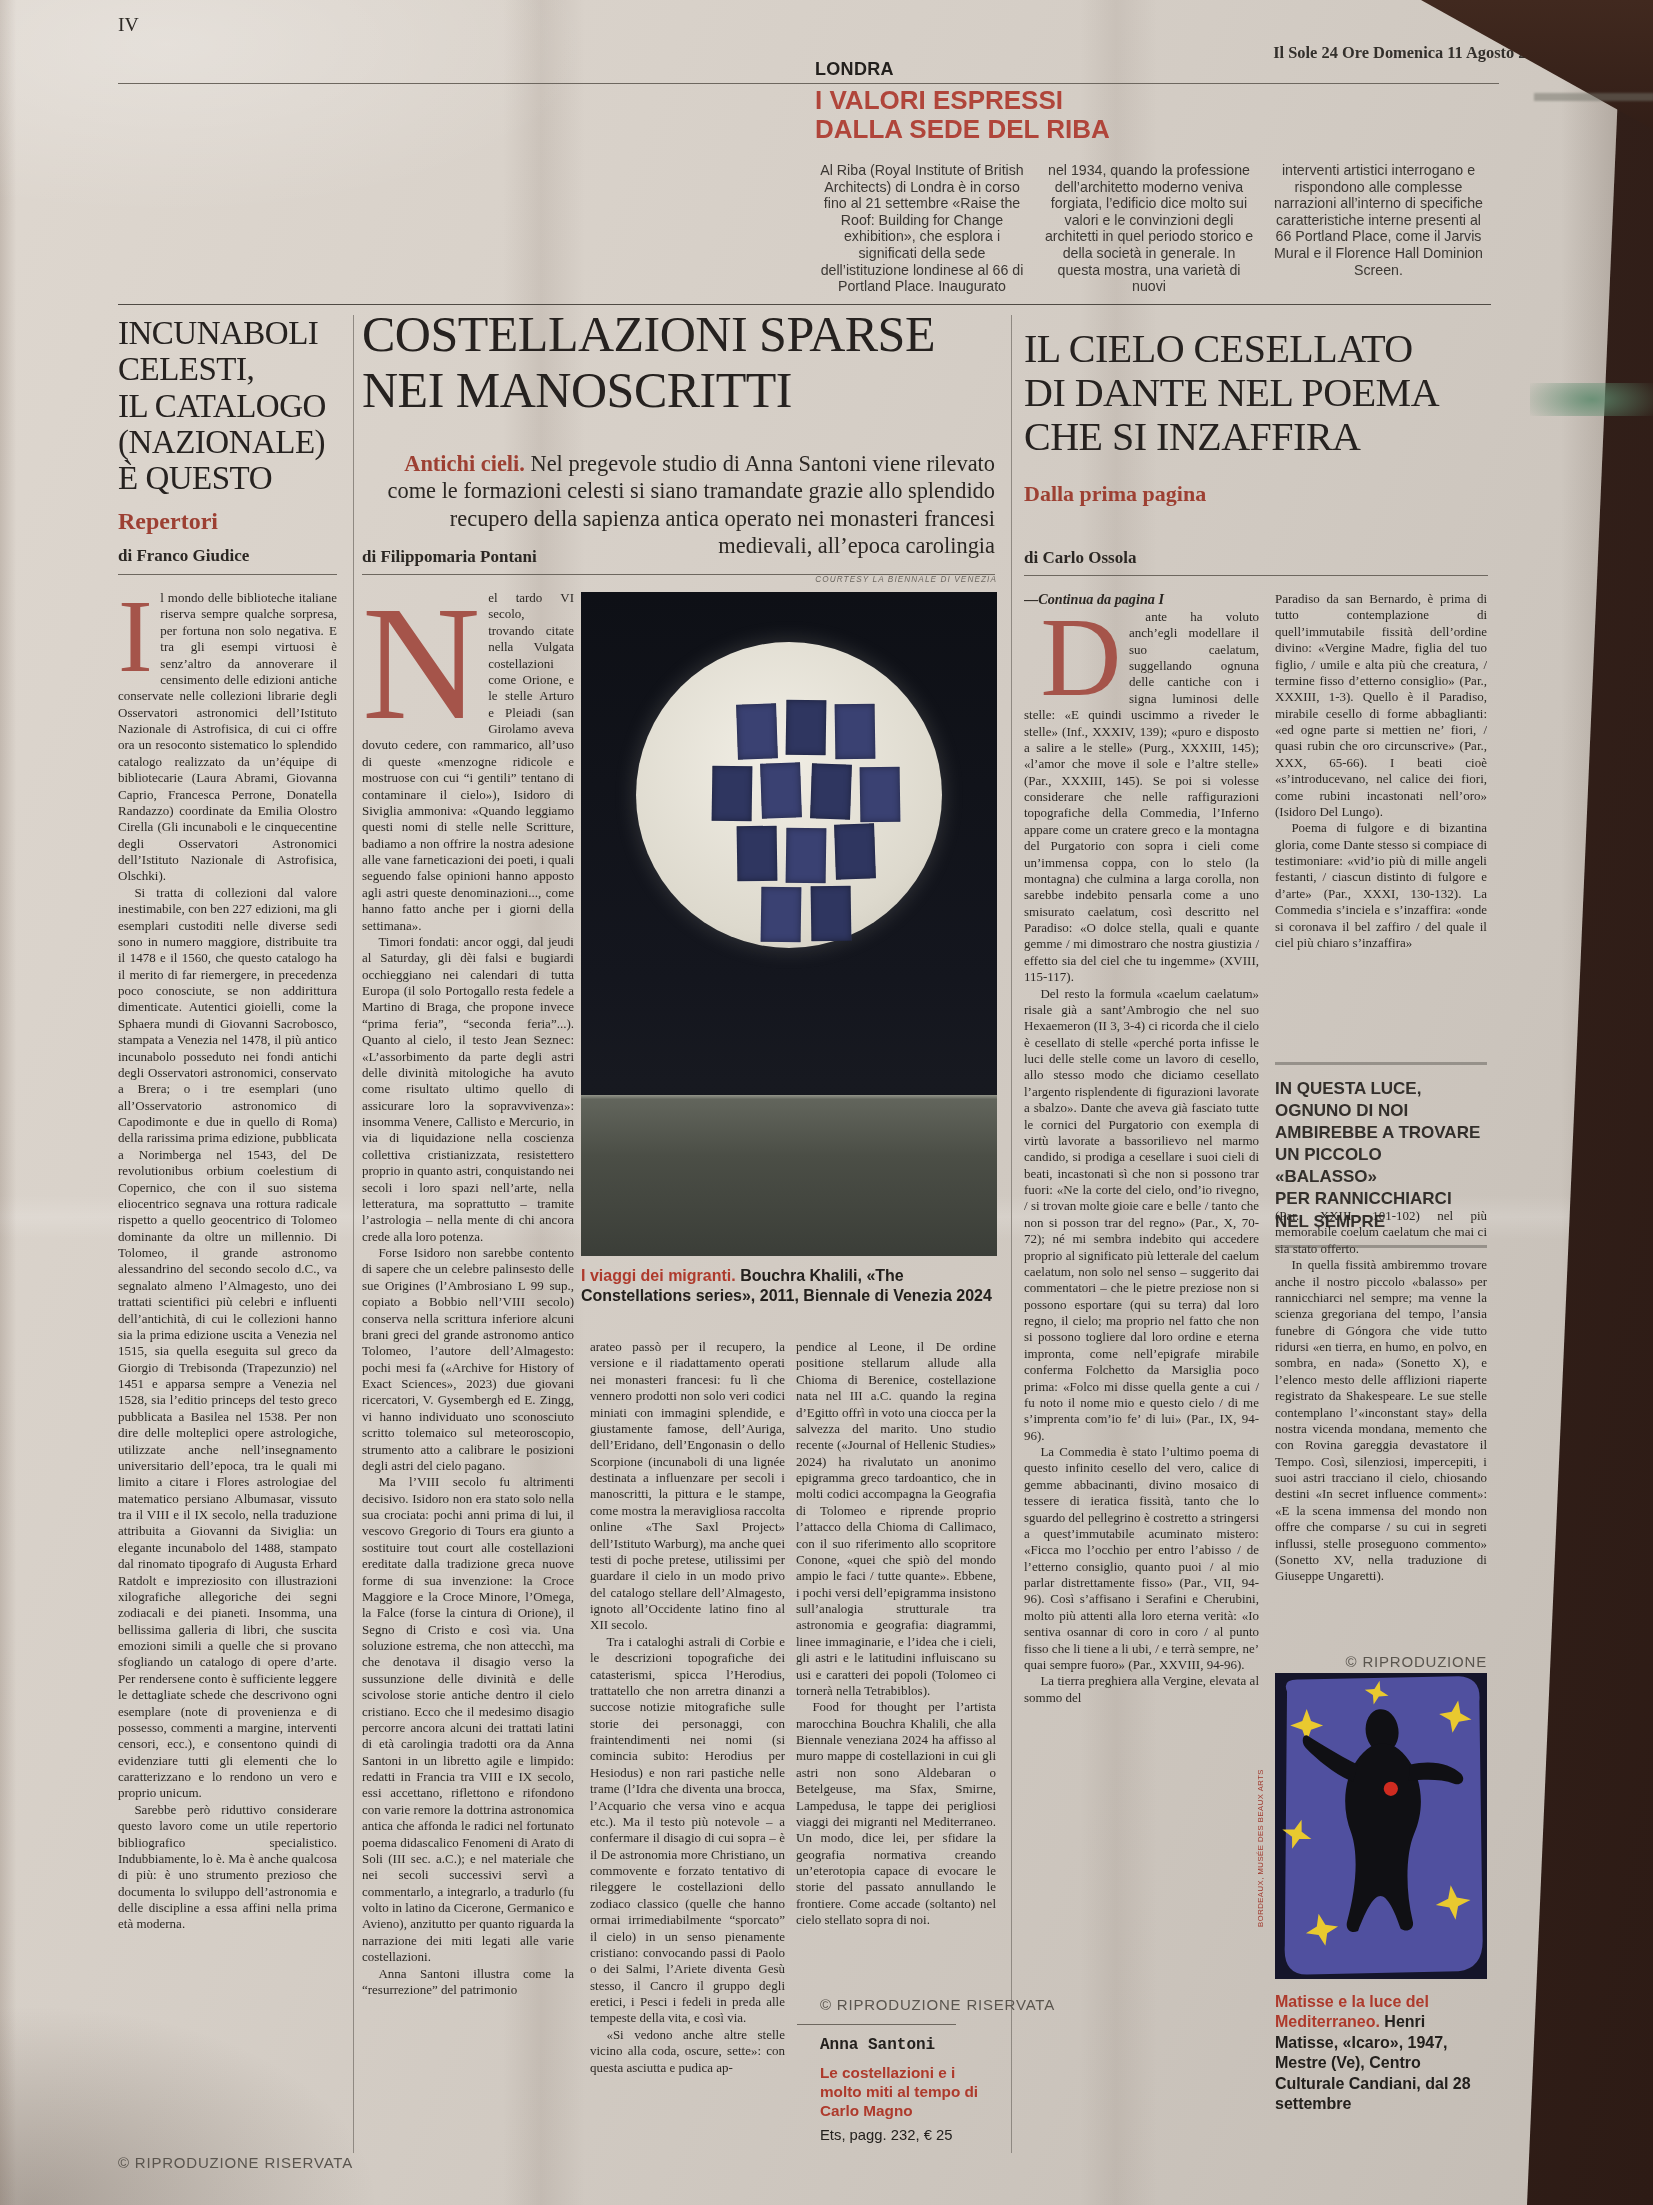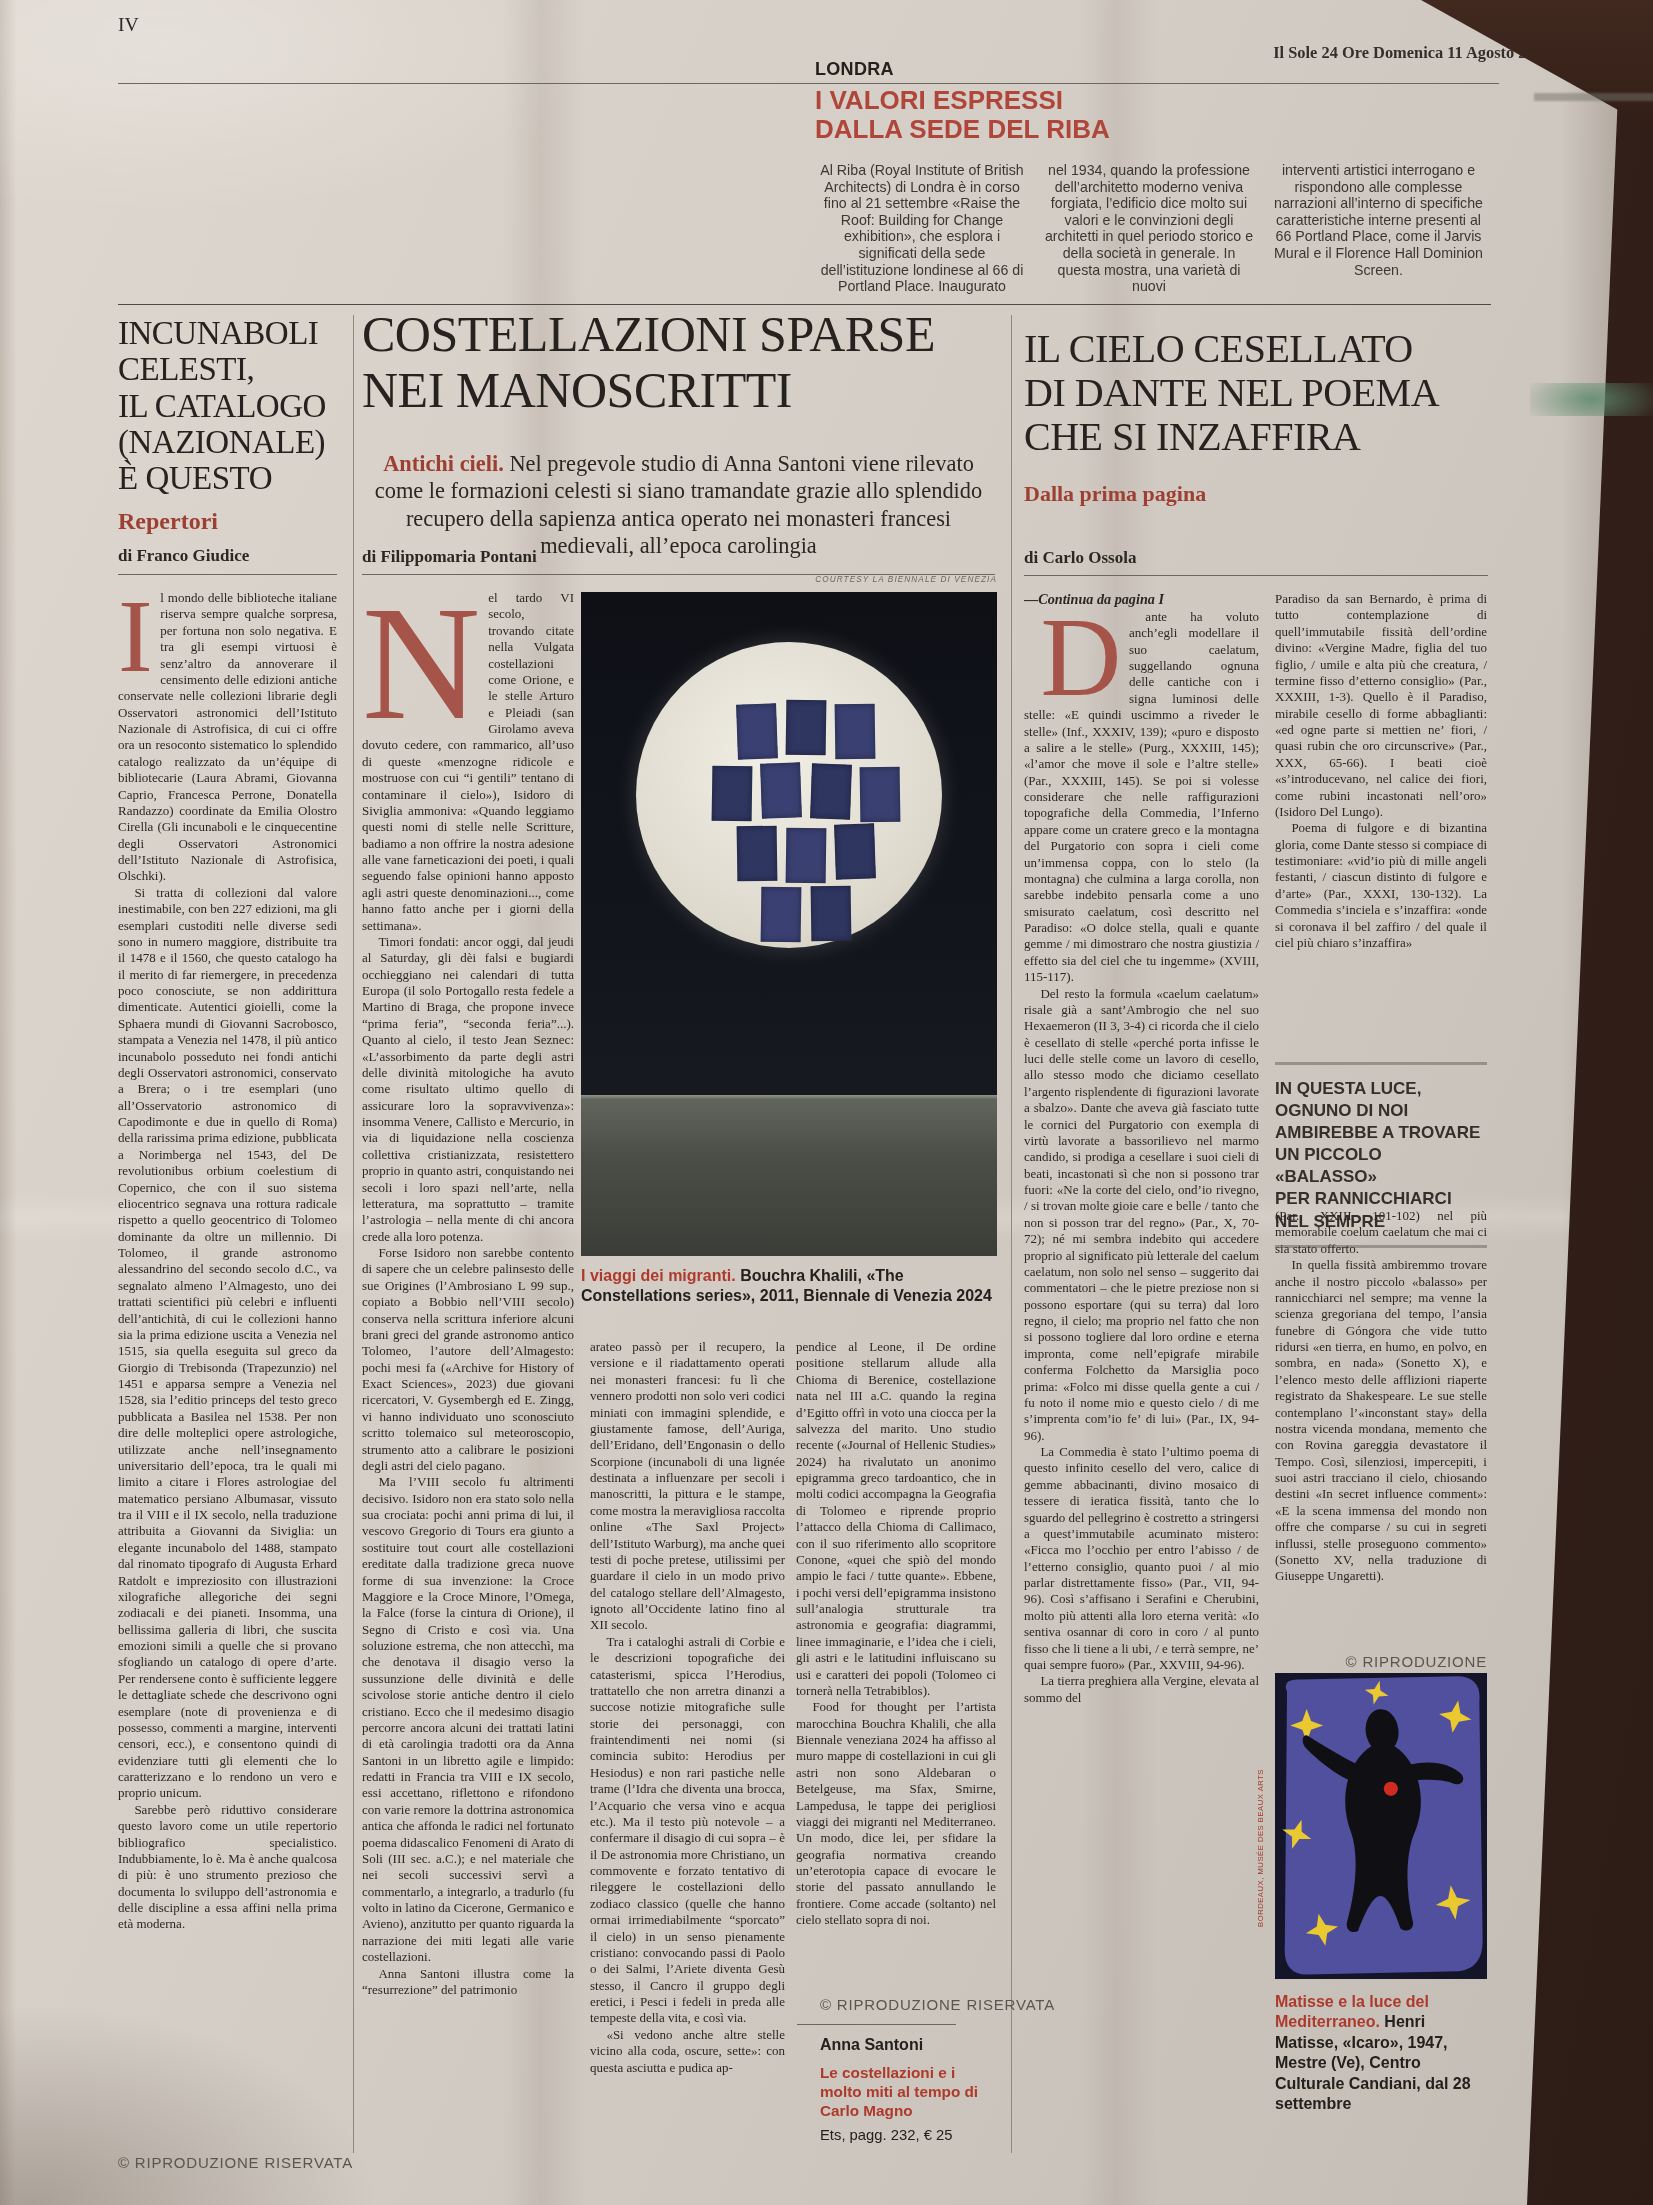--- a/index.html
+++ b/index.html
@@ -48,21 +48,21 @@
   .dc-d{font-size:112px}
   .continua{font-style:italic;font-weight:700;font-size:14.2px;margin:0 0 5.5px 0;text-align:left}
   .copy{font-family:Liberation Sans, sans-serif;font-size:15px;color:#5a554e;letter-spacing:0.8px}
 
   
   .londra-kick{font-size:18px;font-weight:700;color:#23201d;letter-spacing:0.3px}
   .londra-title{font-size:26px;line-height:1.12;font-weight:700;color:#b0453a;white-space:pre-line}
   .londra-col{position:absolute;width:214px;font-size:14.2px;line-height:1.17;color:#3b3733;text-align:center;overflow:hidden;height:137px}
 
   
-  .standfirst{font-size:22.4px;line-height:1.22;color:#2b2723;text-align:center}
+  .standfirst{font-size:22.4px;line-height:1.22;color:#2b2723;text-align:right}
   .caption{font-family:"Liberation Sans",sans-serif;font-weight:700;font-size:16px;line-height:1.28;color:#23201d;text-align:left}
   .lead-red{color:#ae3a2c}
   .photo-credit{font-family:"Liberation Sans",sans-serif;font-style:italic;font-size:8.2px;letter-spacing:1.1px;color:#6b665f;text-align:right}
 
   
   .photo{position:absolute;left:581px;top:592px;width:416px;height:664px;overflow:hidden;
     background:linear-gradient(180deg,#0e1016 0%,#14161e 58%,#171920 74%,#121418 100%);}
   .circle{position:absolute;left:55px;top:50px;width:306px;height:306px;border-radius:50%;
     background:radial-gradient(circle at 45% 38%,#f1eee5,#ddd9cd 68%,#c8c4b8 100%);
     box-shadow:0 0 22px rgba(230,226,214,.18);}
@@ -70,21 +70,21 @@
   .band{position:absolute;left:0;bottom:0;width:100%;height:161px;
     background:linear-gradient(180deg,#93958a 0,#62655c 4.4px,#4b4e46 38%,#3b3e38 100%);}
 
   
   .pullquote{position:absolute;left:1275px;top:1062px;width:212px;padding:13px 0 12px 0;
     border-top:3.3px solid #96918a;border-bottom:3.3px solid #96918a;
     font-family:"Liberation Sans",sans-serif;font-weight:700;font-size:17px;line-height:1.3;
     color:#332f2b;white-space:pre-line;text-align:left}
 
   
-  .book-author{font-family:Liberation Sans, sans-serif;font-weight:700;font-size:16px;color:#23201d}
+  .book-author{font-family:Liberation Mono, monospace;font-weight:700;font-size:16px;color:#23201d}
   .book-title{font-family:"Liberation Sans",sans-serif;font-weight:700;font-size:15.3px;line-height:1.25;color:#ae3a2c}
   .book-details{font-family:"Liberation Sans",sans-serif;font-size:14.8px;color:#23201d}
 
   .vcred{position:absolute;left:1256px;top:1769px;writing-mode:vertical-rl;transform:rotate(180deg);
     font-family:"Liberation Sans",sans-serif;font-size:7.7px;letter-spacing:0.5px;color:#a03a2e}
 </style>
 </head>
 <body>
 
 <div class="paper">

